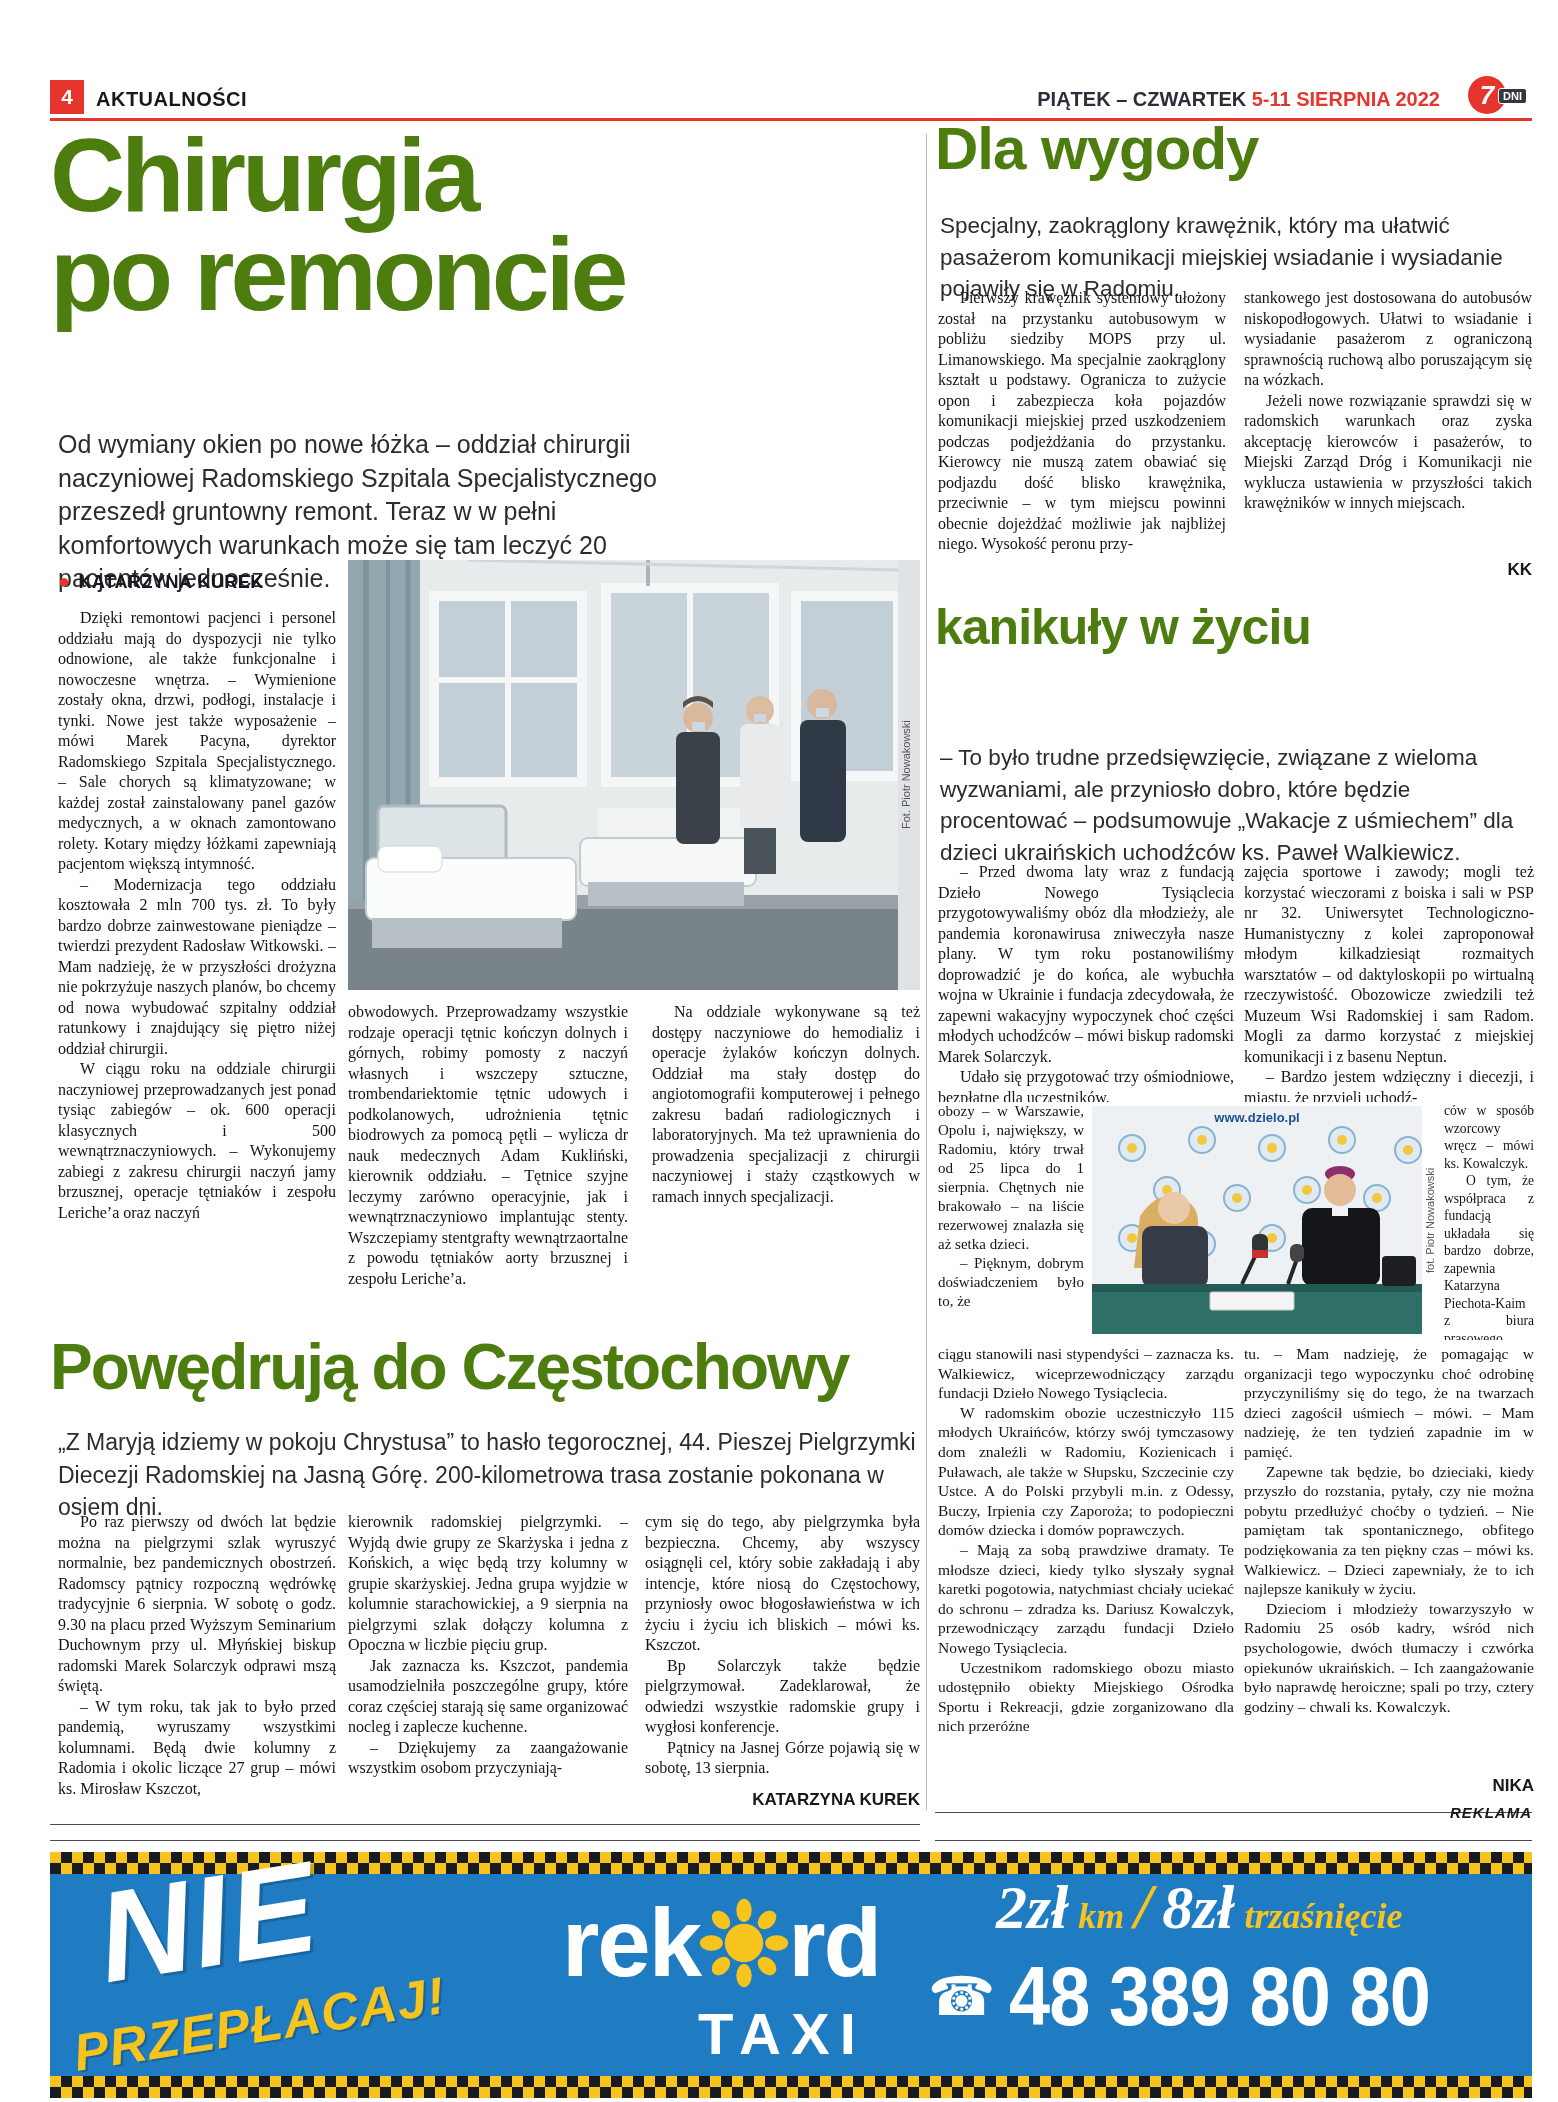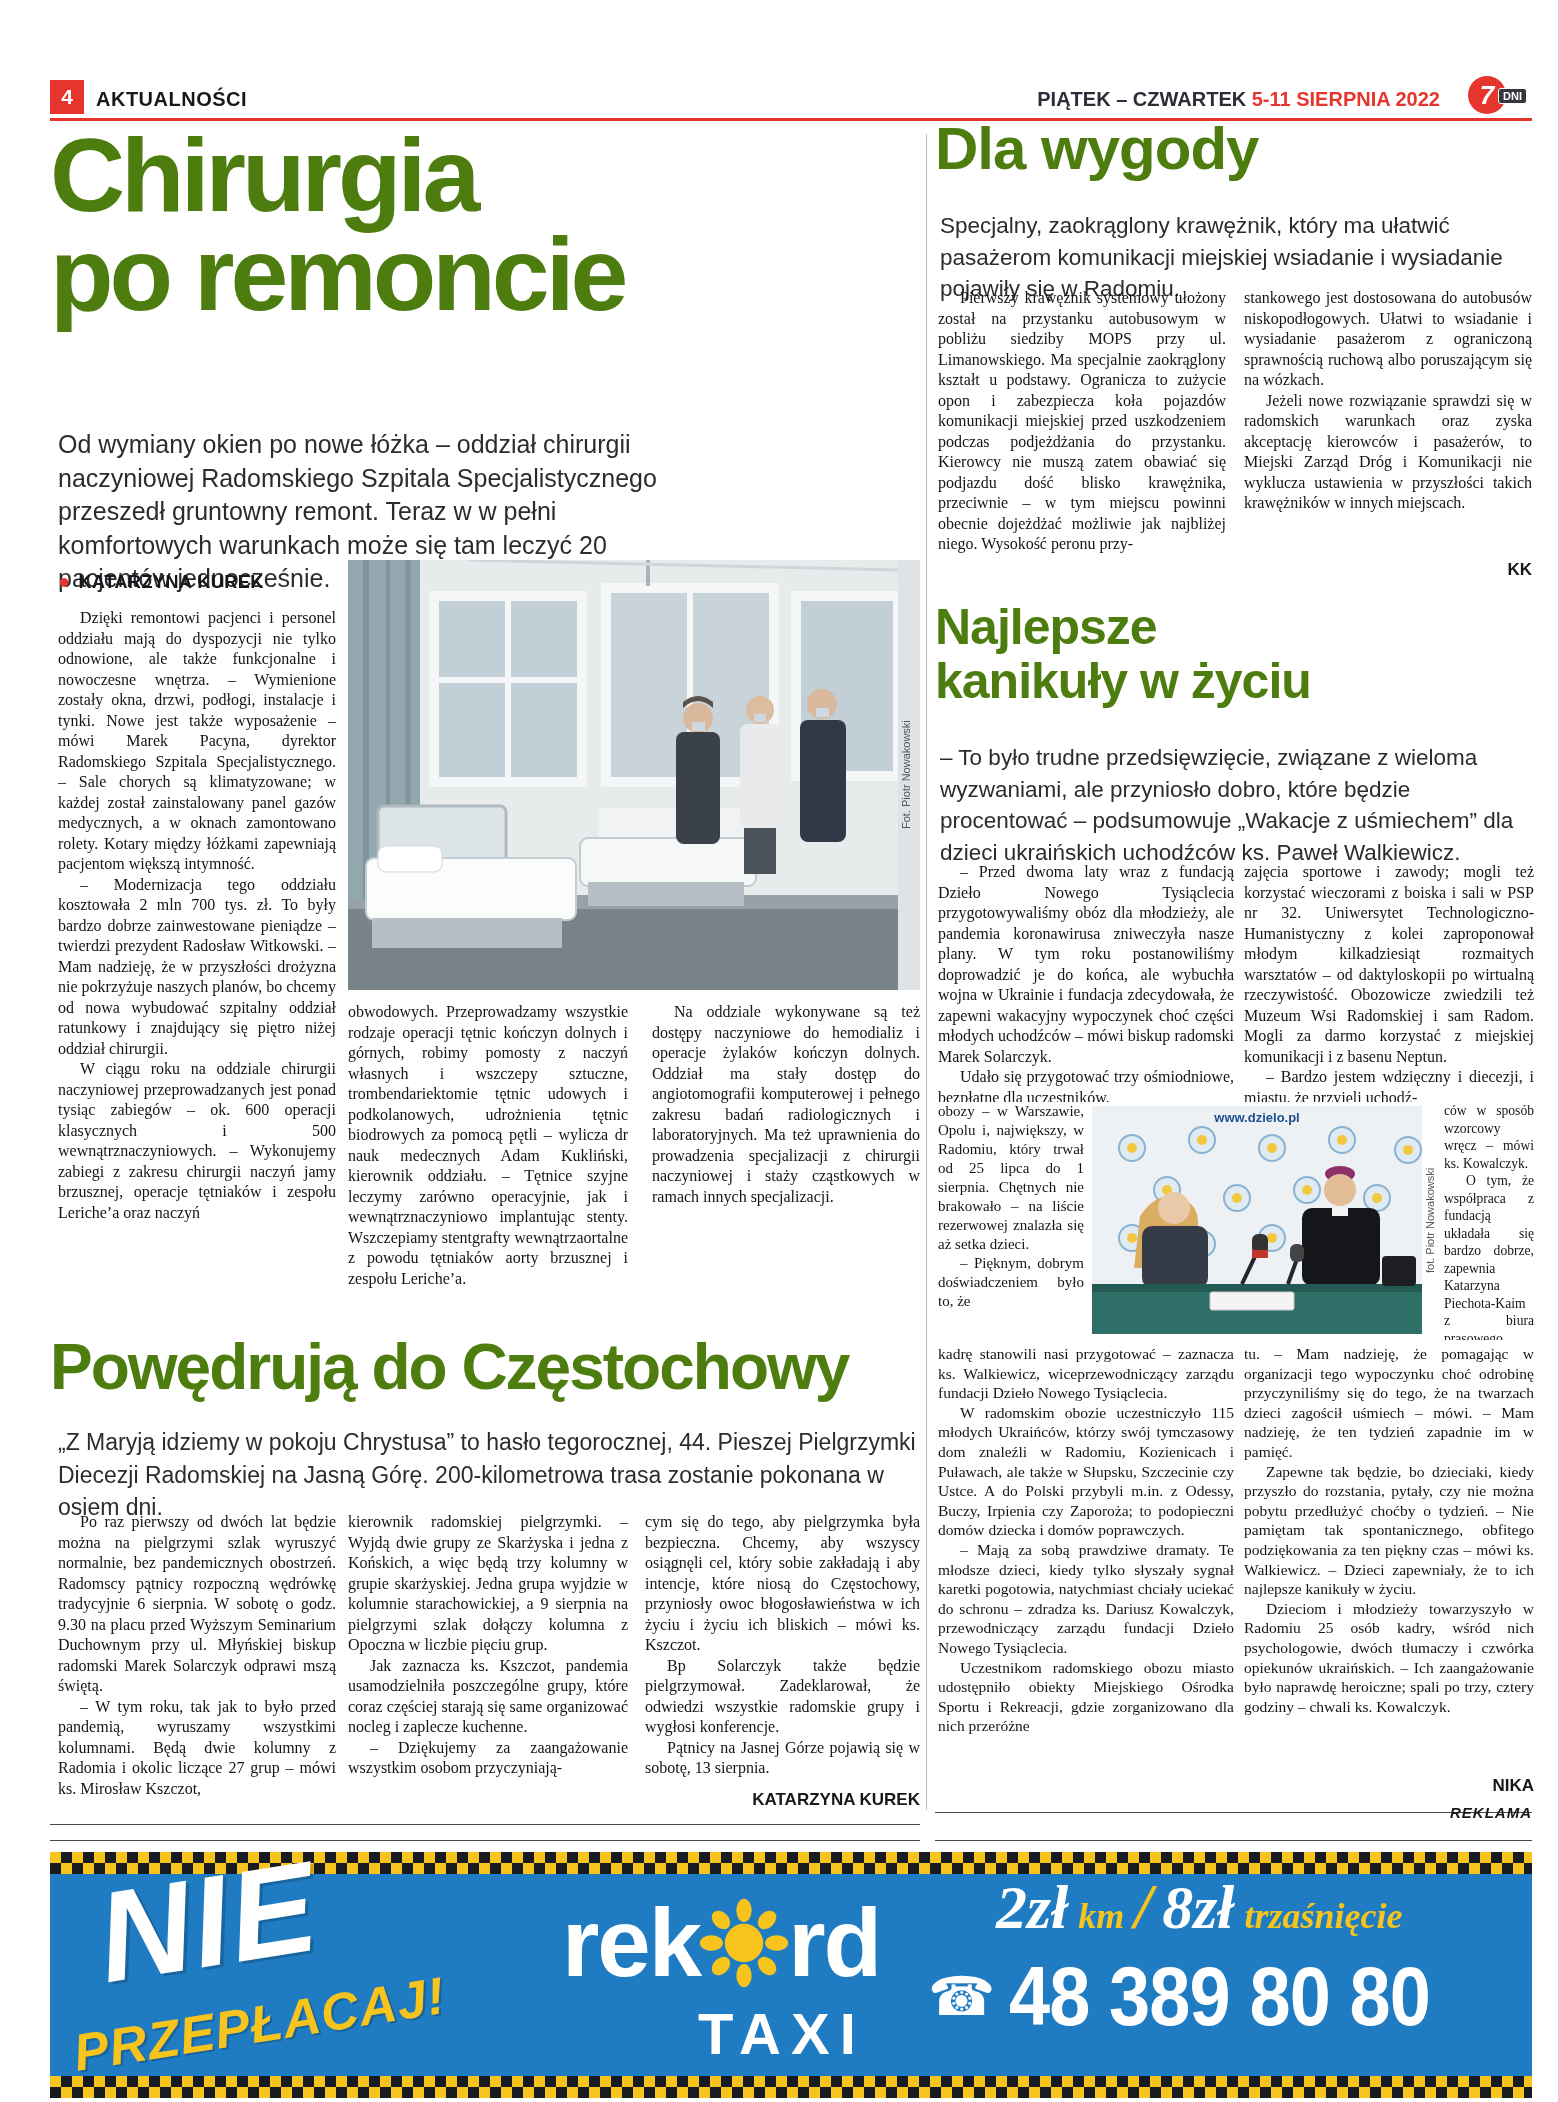--- a/index.html
+++ b/index.html
@@ -159,21 +159,20 @@
   <div class="abs colbox" style="left:938px;top:288px;width:288px;height:306px;">
       <p>Pierwszy krawężnik systemowy ułożony został na przystanku autobusowym w pobliżu siedziby MOPS przy ul. Limanowskiego. Ma specjalnie zaokrąglony kształt u podstawy. Ogranicza to zużycie opon i zabezpiecza koła pojazdów komunikacji miejskiej przed uszkodzeniem podczas podjeżdżania do przystanku. Kierowcy nie muszą zatem obawiać się podjazdu dość blisko krawężnika, przeciwnie – w tym miejscu powinni obecnie dojeżdżać możliwie jak najbliżej niego. Wysokość peronu przy-</p>
     </div>
   <div class="abs colbox cont" style="left:1244px;top:288px;width:288px;height:280px;">
       <p>stankowego jest dostosowana do autobusów niskopodłogowych. Ułatwi to wsiadanie i wysiadanie pasażerom z ograniczoną sprawnością ruchową albo poruszającym się na wózkach.</p>
       <p>Jeżeli nowe rozwiązanie sprawdzi się w radomskich warunkach oraz zyska akceptację kierowców i pasażerów, to Miejski Zarząd Dróg i Komunikacji nie wyklucza ustawienia w przyszłości takich krawężników w innych miejscach.</p>
     </div>
   <div class="abs sig" style="left:1332px;top:560px;width:200px;">KK</div>
 
   <div class="abs headline hl-kanikuly">
-    <div>Najlepsze</div>
     <div>kanikuły w życiu</div>
   </div>
   <div class="abs lead lead-kanikuly">– To było trudne przedsięwzięcie, związane z wieloma wyzwaniami, ale przyniosło dobro, które będzie procentować – podsumowuje „Wakacje z uśmiechem” dla dzieci ukraińskich uchodźców ks. Paweł Walkiewicz.</div>
 
   <div class="abs colbox" style="left:938px;top:862px;width:296px;height:240px;">
       <p>– Przed dwoma laty wraz z fundacją Dzieło Nowego Tysiąclecia przygotowywaliśmy obóz dla młodzieży, ale pandemia koronawirusa zniweczyła nasze plany. W tym roku postanowiliśmy doprowadzić je do końca, ale wybuchła wojna w Ukrainie i fundacja zdecydowała, że zapewni wakacyjny wypoczynek choć części młodych uchodźców – mówi biskup radomski Marek Solarczyk.</p>
       <p>Udało się przygotować trzy ośmiodniowe, bezpłatne dla uczestników,</p>
     </div>
   <div class="abs colbox cont" style="left:1244px;top:862px;width:290px;height:240px;">
       <p>zajęcia sportowe i zawody; mogli też korzystać wieczorami z boiska i sali w PSP nr 32. Uniwersytet Technologiczno-Humanistyczny z kolei zaproponował młodym kilkadziesiąt rozmaitych warsztatów – od daktyloskopii po wirtualną rzeczywistość. Obozowicze zwiedzili też Muzeum Wsi Radomskiej i sam Radom. Mogli za darmo korzystać z miejskiej komunikacji i z basenu Neptun.</p>
@@ -238,21 +237,21 @@
   </div>
   <div class="abs" style="left:1424px;top:1106px;width:16px;height:228px;">
     <div class="vcaption">fot. Piotr Nowakowski</div>
   </div>
 
   <div class="abs colbox xs cont" style="left:1444px;top:1102px;width:90px;height:238px;">
       <p>ców w sposób wzorcowy wręcz – mówi ks. Kowalczyk.</p>
       <p>O tym, że współpraca z fundacją układała się bardzo dobrze, zapewnia Katarzyna Piechota-Kaim z biura prasowego magistra-</p>
     </div>
   <div class="abs colbox md cont" style="left:938px;top:1344px;width:296px;height:446px;">
-      <p>kadrę stanowili nasi przygotować – zaznacza ks. Walkiewicz, wiceprzewodniczący zarządu fundacji Dzieło Nowego Tysiąclecia.</p>
+      <p>ciągu stanowili nasi stypendyści – zaznacza ks. Walkiewicz, wiceprzewodniczący zarządu fundacji Dzieło Nowego Tysiąclecia.</p>
       <p>W radomskim obozie uczestniczyło 115 młodych Ukraińców, którzy swój tymczasowy dom znaleźli w Radomiu, Kozienicach i Puławach, ale także w Słupsku, Szczecinie czy Ustce. A do Polski przybyli m.in. z Odessy, Buczy, Irpienia czy Zaporoża; to podopieczni domów dziecka i domów poprawczych.</p>
       <p>– Mają za sobą prawdziwe dramaty. Te młodsze dzieci, kiedy tylko słyszały sygnał karetki pogotowia, natychmiast chciały uciekać do schronu – zdradza ks. Dariusz Kowalczyk, przewodniczący zarządu fundacji Dzieło Nowego Tysiąclecia.</p>
       <p>Uczestnikom radomskiego obozu miasto udostępniło obiekty Miejskiego Ośrodka Sportu i Rekreacji, gdzie zorganizowano dla nich przeróżne</p>
     </div>
   <div class="abs colbox md cont" style="left:1244px;top:1344px;width:290px;height:428px;">
       <p>tu. – Mam nadzieję, że pomagając w organizacji tego wypoczynku choć odrobinę przyczyniliśmy się do tego, że na twarzach dzieci zagościł uśmiech – mówi. – Mam nadzieję, że ten tydzień zapadnie im w pamięć.</p>
       <p>Zapewne tak będzie, bo dzieciaki, kiedy przyszło do rozstania, pytały, czy nie można pobytu przedłużyć choćby o tydzień. – Nie pamiętam tak spontanicznego, obfitego podziękowania za ten piękny czas – mówi ks. Walkiewicz. – Dzieci zapewniały, że to ich najlepsze kanikuły w życiu.</p>
       <p>Dzieciom i młodzieży towarzyszyło w Radomiu 25 osób kadry, wśród nich psychologowie, dwóch tłumaczy i czwórka opiekunów ukraińskich. – Ich zaangażowanie było naprawdę heroiczne; spali po trzy, cztery godziny – chwali ks. Kowalczyk.</p>
     </div>
   <div class="abs sig" style="left:1334px;top:1776px;width:200px;">NIKA</div>

